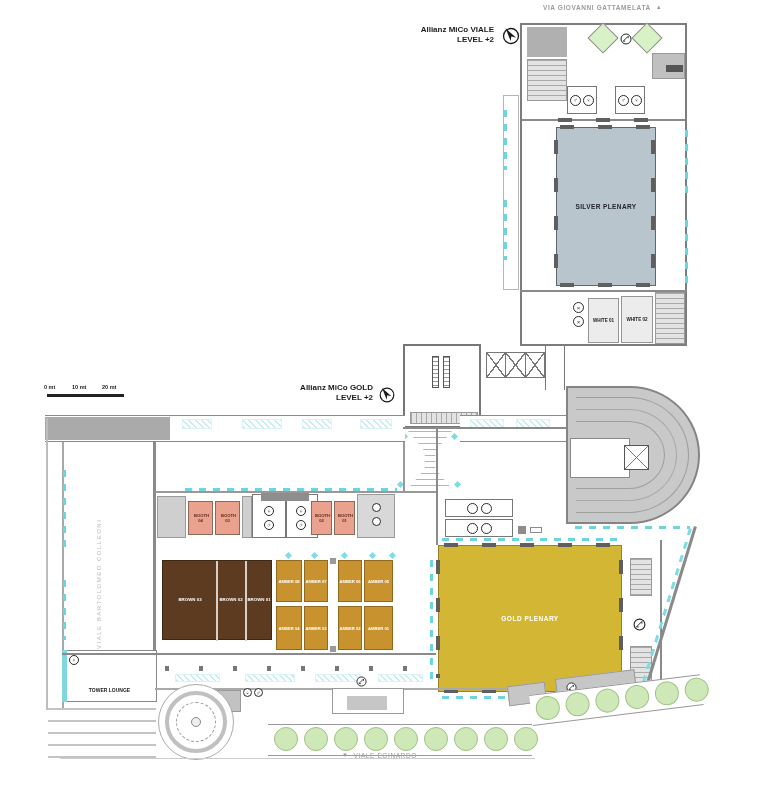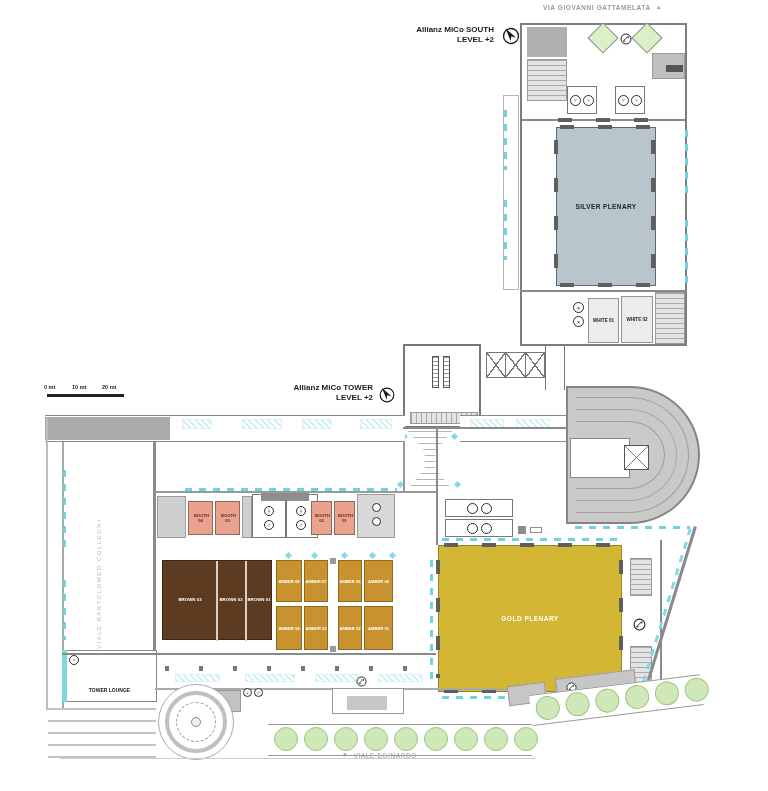--- a/index.html
+++ b/index.html
@@ -32,32 +32,32 @@
 <body>
 
 <div class="plan">
 
   <div class="abs street" style="left:543px;top:4px;width:170px;display:flex;gap:5px;">
     <span>VIA GIOVANNI GATTAMELATA</span>
     <span style="font-size:6px;">▲</span>
   </div>
 
   <div class="abs title" style="left:404px;top:25px;width:90px;">
-    <div>Allianz MiCo SOUTH</div>
+    <div>Allianz MiCo VIALE</div>
     <div>LEVEL +2</div>
   </div>
   <svg class="abs" style="left:500px;top:25px;" width="22" height="22" viewBox="0 0 22 22">
     <circle cx="11" cy="11" r="7.5" fill="none" stroke="#1a1a1a" stroke-width="1.3"></circle>
     <g transform="rotate(-35 11 11)">
         <path d="M11 1.5 L14.2 15 L11 11.5 L7.8 15 Z" fill="#1a1a1a"></path>
       </g>
   </svg>
 
   <div class="abs title" style="left:283px;top:383px;width:90px;">
-    <div>Allianz MiCo TOWER</div>
+    <div>Allianz MiCo GOLD</div>
     <div>LEVEL +2</div>
   </div>
   <svg class="abs" style="left:377px;top:385px;" width="20" height="20" viewBox="0 0 22 22">
     <circle cx="11" cy="11" r="7.5" fill="none" stroke="#1a1a1a" stroke-width="1.3"></circle>
     <g transform="rotate(-35 11 11)">
         <path d="M11 1.5 L14.2 15 L11 11.5 L7.8 15 Z" fill="#1a1a1a"></path>
       </g>
   </svg>
 
   <div class="abs" style="left:44px;top:384px;width:100px;height:16px;">

